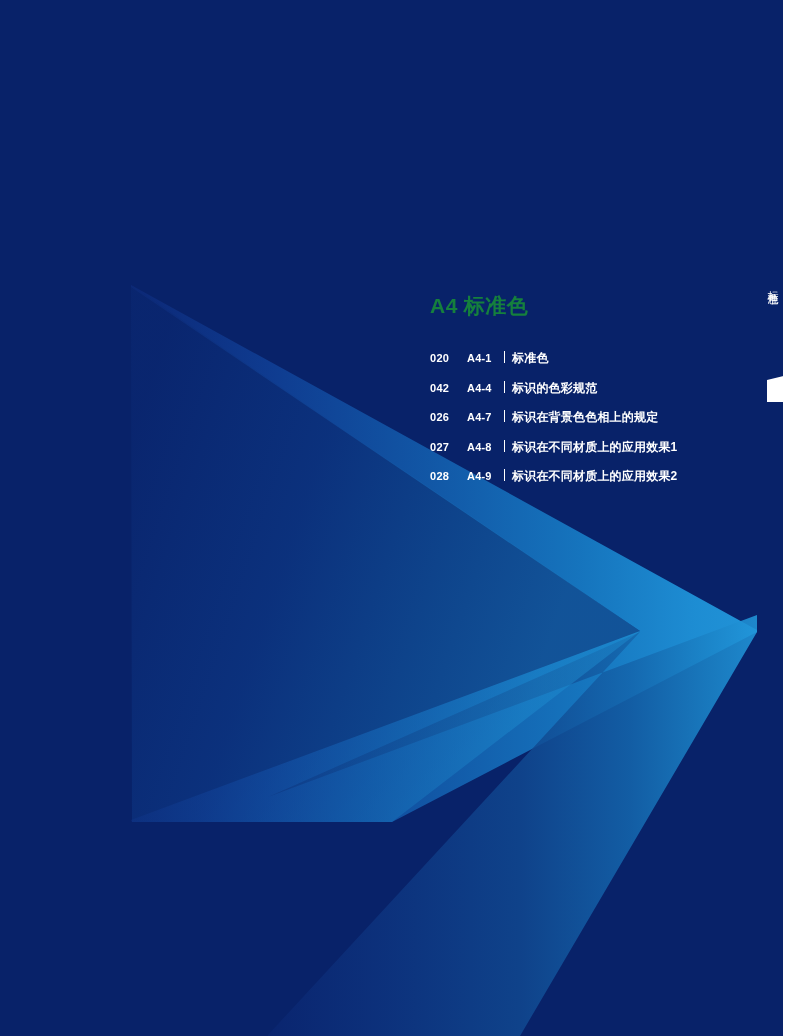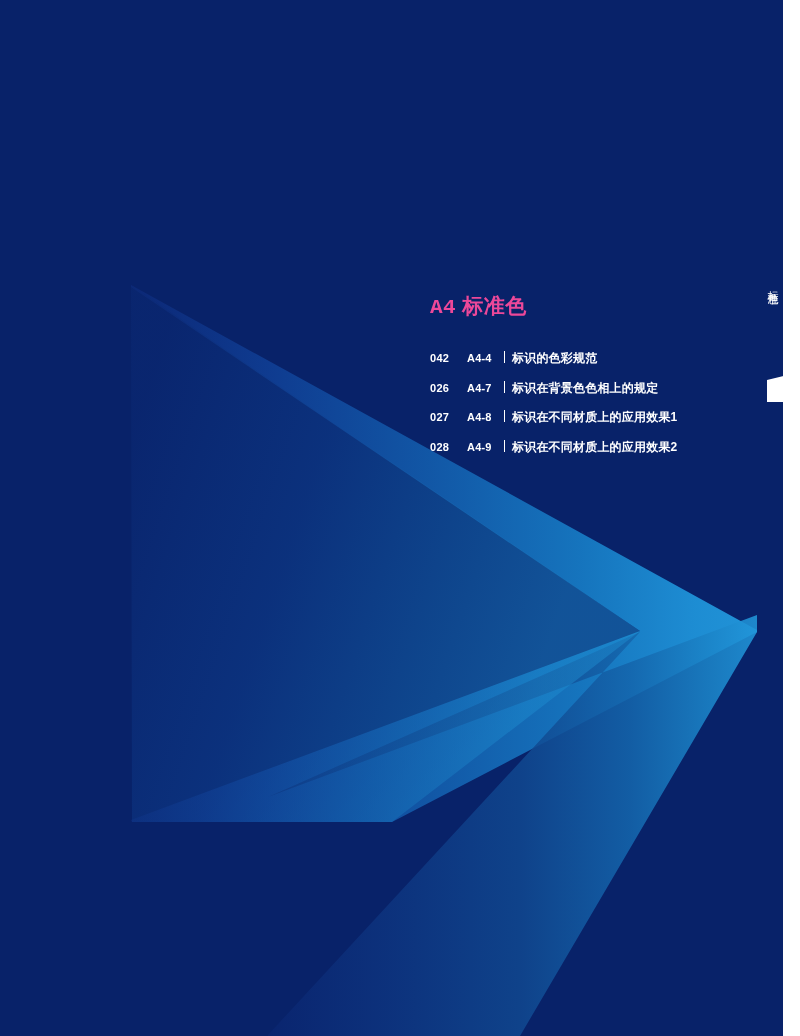--- a/index.html
+++ b/index.html
@@ -54,27 +54,26 @@
     position:absolute;right:0;top:0;width:17px;height:1036px;
     background:#ffffff;
   }
   
   #content{
     position:absolute;
     left:430px;top:292px;
     width:330px;
   }
   #heading{
-    color:#ec4899;
+    color:#15803d;
     font-size:21px;
     font-weight:700;
     letter-spacing:0.5px;
     margin:0 0 30px 0;
     white-space:nowrap;
-    font-family:Liberation Mono, monospace;
   }
   #heading .h-code{font-weight:700;}
   #heading .h-title{font-weight:700;margin-left:6px;}
   #toc{
     list-style:none;margin:0;padding:0;
   }
   #toc li{
     display:flex;
     align-items:baseline;
     color:#ffffff;
@@ -168,20 +167,26 @@
   </div>
 
   <div id="content">
 
     <h1 id="heading">
       <span class="h-code">A4</span><span class="h-title">标准色</span>
     </h1>
 
     <ul id="toc">
       <li>
+        <span class="toc-num">020</span>
+        <span class="toc-code">A4-1</span>
+        <span class="toc-sep"></span>
+        <span class="toc-label">标准色</span>
+      </li>
+      <li>
         <span class="toc-num">042</span>
         <span class="toc-code">A4-4</span>
         <span class="toc-sep"></span>
         <span class="toc-label">标识的色彩规范</span>
       </li>
       <li>
         <span class="toc-num">026</span>
         <span class="toc-code">A4-7</span>
         <span class="toc-sep"></span>
         <span class="toc-label">标识在背景色色相上的规定</span>

